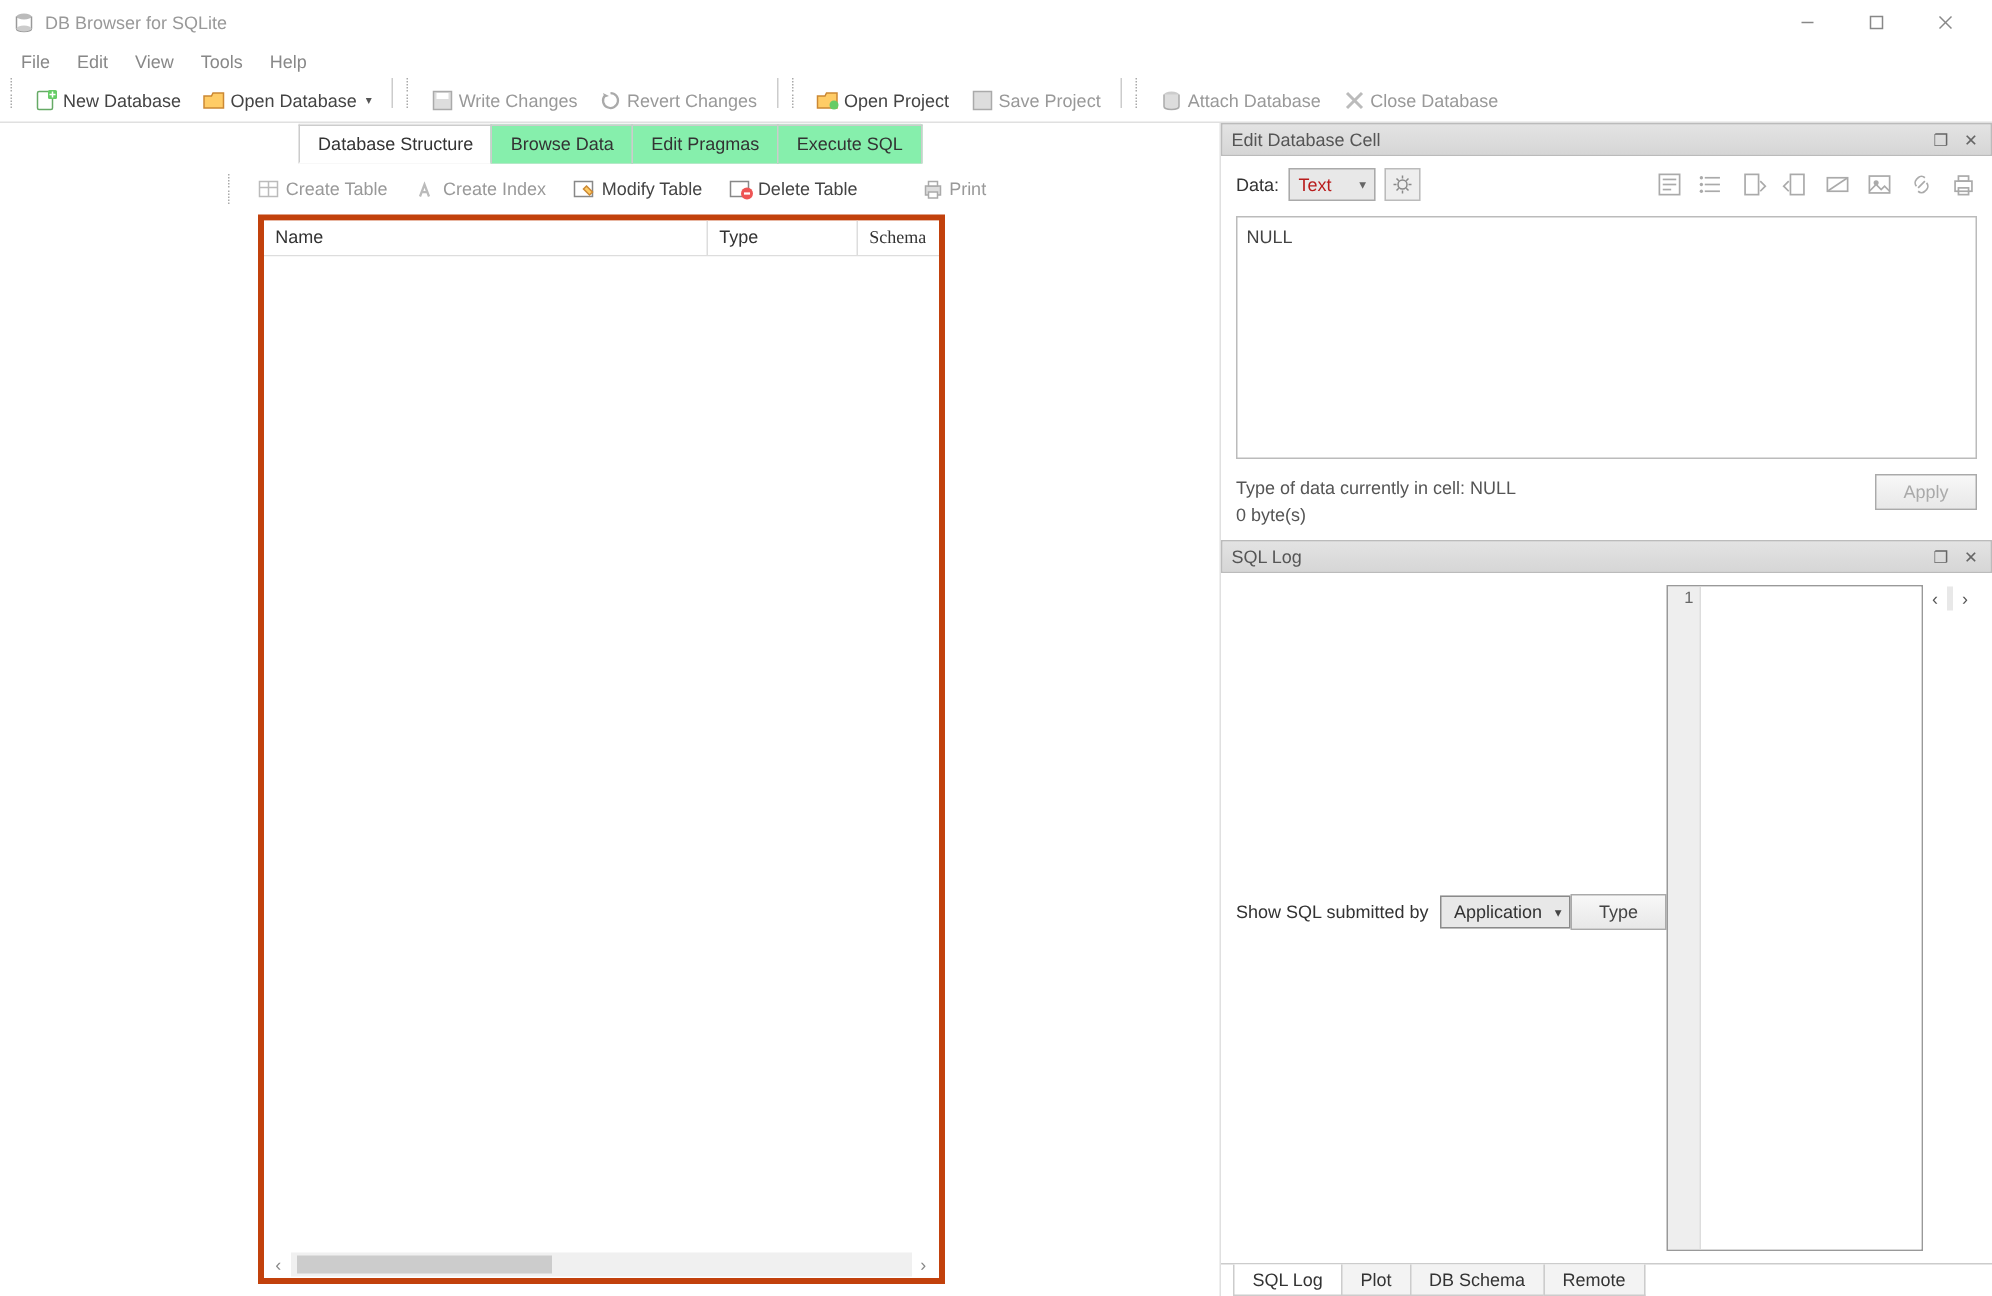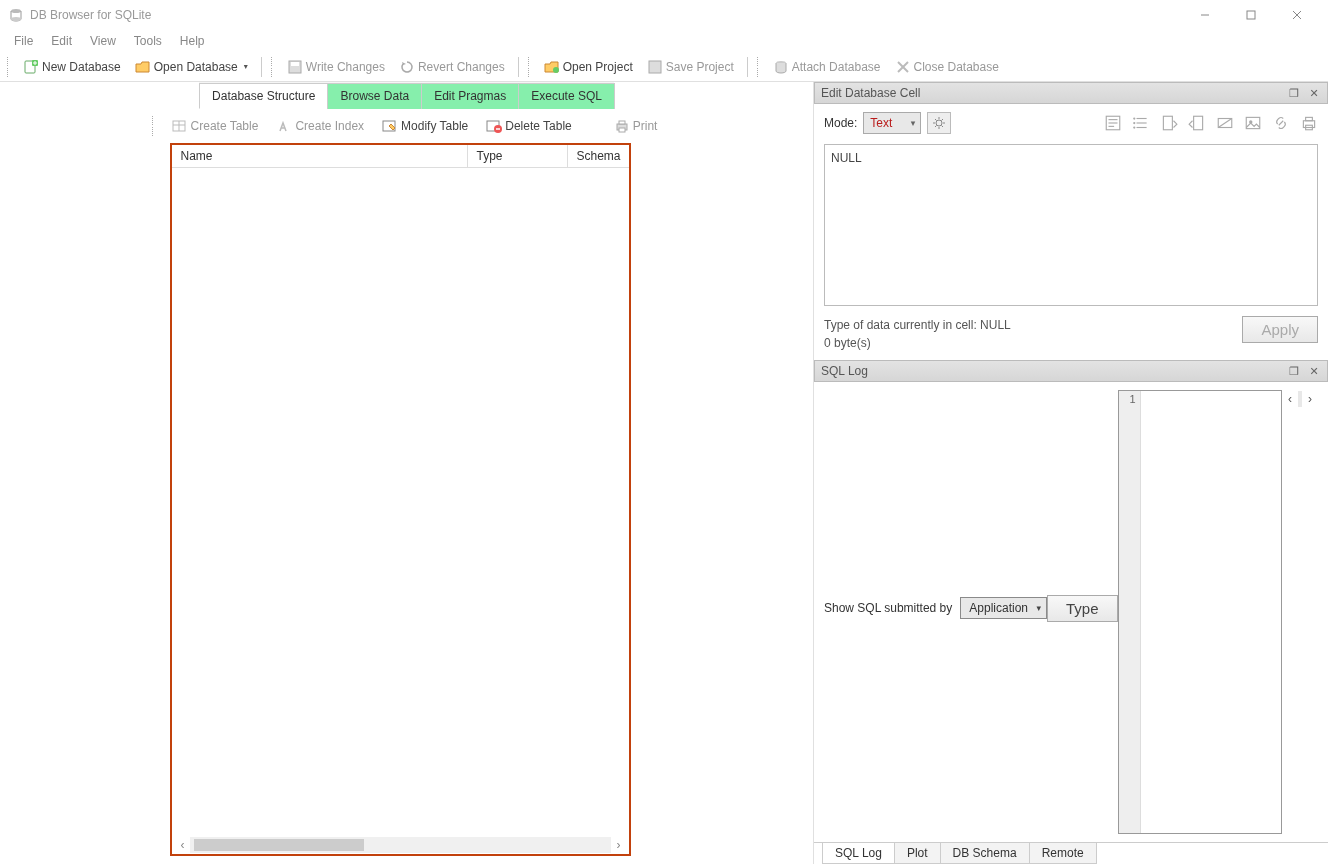--- a/index.html
+++ b/index.html
@@ -10,21 +10,21 @@
 .titlebar-left { display: flex; align-items: center; gap: 6px; }
 .titlebar-title { color: #999; font-size: 12px; }
 .titlebar-controls { display: flex; gap: 0; }
 .titlebar-btn { width: 46px; height: 30px; display: flex; align-items: center; justify-content: center; color: #888; cursor: pointer; }
 
 
 .menubar { height: 22px; display: flex; align-items: center; padding: 0 6px; gap: 2px; }
 .menu-item { padding: 3px 8px; color: #888; cursor: pointer; }
 
 
-.toolbar { height: 30px; display: flex; align-items: center; padding: 0 4px; gap: 0; border-bottom: 1px solid #e0e0e0; }
+.toolbar { height: 30px; display: flex; padding: 0 4px; gap: 0; border-bottom: 1px solid #e0e0e0; }
 .toolbar-grip { width: 6px; height: 20px; margin: 0 3px; display: flex; flex-direction: column; justify-content: center; gap: 2px; }
 .toolbar-grip::before, .toolbar-grip::after { content: ""; width: 3px; height: 14px; border-left: 1px dotted #aaa; }
 .tool-btn { display: flex; align-items: center; gap: 3px; padding: 3px 6px; cursor: pointer; color: #444; border: 1px solid transparent; }
 .tool-btn.disabled { color: #999; cursor: default; }
 .tool-sep { width: 1px; height: 20px; background: #ccc; margin: 0 6px; }
 .dropdown-arrow { font-size: 8px; color: #555; margin-left: 3px; }
 
 
 .icon { width: 16px; height: 16px; display: inline-flex; align-items: center; justify-content: center; flex-shrink: 0; }
 .icon svg { width: 16px; height: 16px; }
@@ -36,26 +36,26 @@
 
 
 .tabs { display: flex; background: #f5f5f5; border-bottom: 1px solid #ccc; }
 .tab { padding: 5px 12px; border: 1px solid #ccc; border-bottom: none; background: #86efac; margin-right: -1px; cursor: pointer; position: relative; top: 1px; }
 .tab.active { background: #fff; border-bottom: 1px solid #fff; }
 
 
 .subtoolbar { height: 34px; display: flex; align-items: center; padding: 0 4px; gap: 4px; }
 
 
-.table-area { flex: 1; margin: 0 20px 8px 8px; border: 2px solid #c2410c; display: flex; flex-direction: column; overflow: hidden; }
+.table-area { flex: 1; margin: 0 20px 8px 8px; border: 4px solid #c2410c; display: flex; flex-direction: column; overflow: hidden; }
 .table-header { display: flex; background: #fff; border-bottom: 1px solid #ddd; }
 .th { padding: 4px 8px; border-right: 1px solid #ddd; font-weight: normal; }
 .th-name { width: 296px; }
 .th-type { width: 100px; }
-.th-schema { flex: 1; border-right: none;}
+.th-schema { flex: 1; border-right: none; font-family: Liberation Serif, serif;}
 .table-body { flex: 1; background: #fff; }
 .hscroll { height: 18px; display: flex; align-items: center; padding: 0 2px; }
 .hscroll-track { flex: 1; height: 16px; background: #f0f0f0; position: relative; display:flex; align-items:center; }
 .hscroll-thumb { width: 170px; height: 12px; background: #ccc; border-radius: 0; margin-left: 4px; }
 .hscroll-arrow { width: 16px; text-align: center; color: #888; }
 
 
 .dock-header { height: 22px; background: linear-gradient(#e3e3e3,#d6d6d6); border: 1px solid #bbb; display: flex; align-items: center; padding: 0 6px; justify-content: space-between; font-size: 12px; color: #555;}
 .dock-header-right { display: flex; gap: 6px; }
 .dock-icon { width: 14px; height: 14px; display:flex; align-items:center; justify-content:center; color:#666; cursor:pointer; font-size: 11px;}
@@ -65,21 +65,21 @@
 .mode-row { display: flex; align-items: center; gap: 8px; justify-content: space-between; margin-bottom: 10px;}
 .mode-left { display:flex; align-items:center; gap:6px; }
 .mode-select { height: 22px; border: 1px solid #aaa; background: #e8e8e8; padding: 0 18px 0 6px; position: relative; color:#b91c1c; min-width: 58px; display:flex; align-items:center;}
 .mode-select::after { content: "▾"; position:absolute; right:5px; font-size:9px; color:#666;}
 .small-icon-btn { width: 24px; height: 22px; border:1px solid #bbb; background:#eee; display:flex; align-items:center; justify-content:center; cursor:pointer;}
 .icon-row { display:flex; gap:10px; }
 .icon-row .ic { width:18px; height:18px; color:#888; cursor:pointer; display:flex; align-items:center; justify-content:center;}
 .cell-text { flex:1; min-height: 130px; border:1px solid #bbb; padding: 6px; font-size:12px; color:#444; background:#fff; margin-bottom: 10px;}
 .cell-info { display:flex; justify-content:space-between; align-items:flex-start; }
 .cell-info-text { font-size: 12px; color:#555; line-height: 1.5;}
-.btn { border:1px solid #aaa; background:linear-gradient(#f8f8f8,#e8e8e8); padding: 4px 18px; cursor:pointer; font-size:15px; color:#444;}
+.btn { border:1px solid #aaa; background:linear-gradient(#f8f8f8,#e8e8e8); padding: 4px 18px; cursor:pointer; font-size:12px; color:#444;}
 .btn.disabled { color:#aaa; }
 
 
 .sqllog-body { padding: 8px 10px; display:flex; flex-direction:row; flex:1; }
 .sqllog-top { display:flex; align-items:center; justify-content:space-between; margin-bottom: 8px;}
 .sqllog-left { display:flex; align-items:center; gap:8px;}
 .sqllog-select { height:22px; border:1px solid #8a8a8a; background:#e8e8e8; padding:0 18px 0 8px; position:relative; min-width:84px; display:flex; align-items:center;}
 .sqllog-select::after { content:"▾"; position:absolute; right:5px; font-size:9px; color:#444;}
 .log-area { flex:1; border:1px solid #999; display:flex; overflow:hidden; }
 .log-gutter { width:22px; background:#eee; border-right:1px solid #ddd; padding: 2px 4px; color:#666; font-size:11px; text-align:right;}
@@ -302,21 +302,21 @@
     <div class="dock-header">
       <span>Edit Database Cell</span>
       <div class="dock-header-right">
         <span class="dock-icon">❐</span>
         <span class="dock-icon">✕</span>
       </div>
     </div>
     <div class="dock-body" style="height: 256px;">
       <div class="mode-row">
         <div class="mode-left">
-          <span>Mode:</span>
+          <span>Data:</span>
           <div class="mode-select">
               <span>Text</span>
             </div>
           <div class="small-icon-btn">
             <span class="icon">
                 <svg viewBox="0 0 16 16">
                   <circle cx="8" cy="8" r="3" fill="none" stroke="#888"></circle>
                   <path d="M8 2v2M8 12v2M2 8h2M12 8h2M4 4l1.5 1.5M10.5 10.5L12 12M12 4l-1.5 1.5M5.5 10.5L4 12" stroke="#888"></path>
                 </svg>
               </span>

